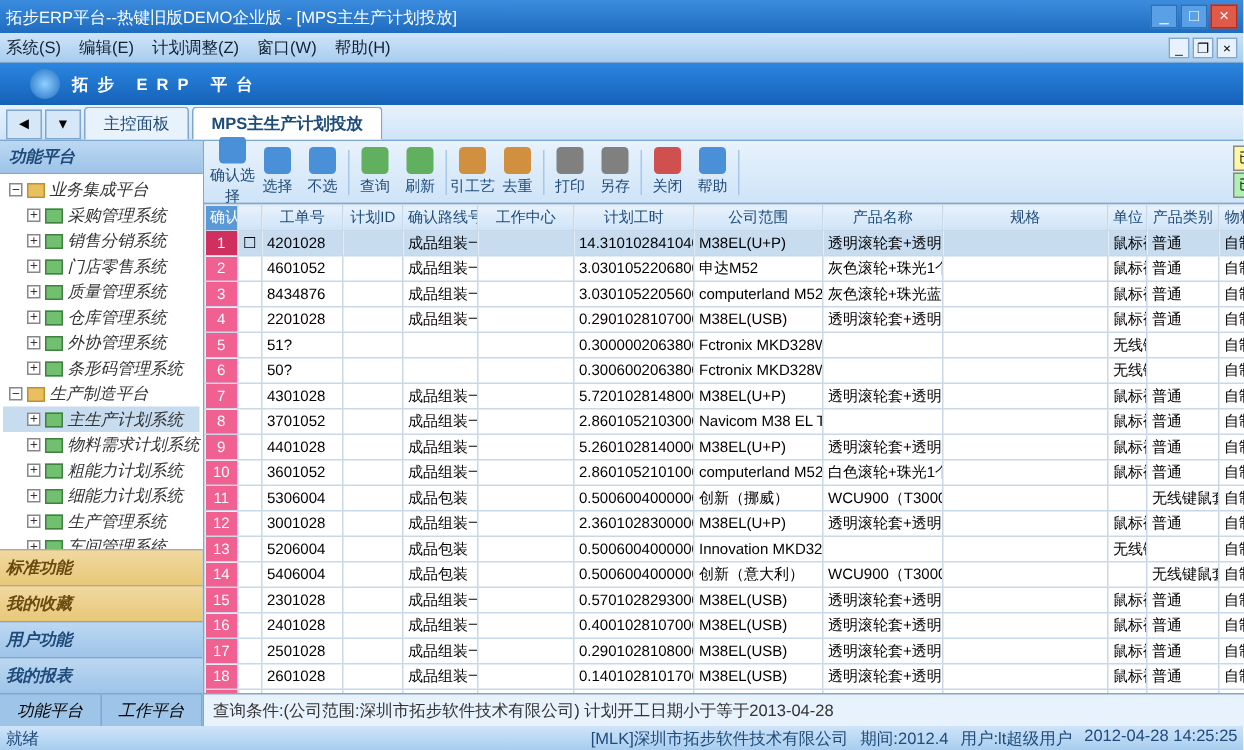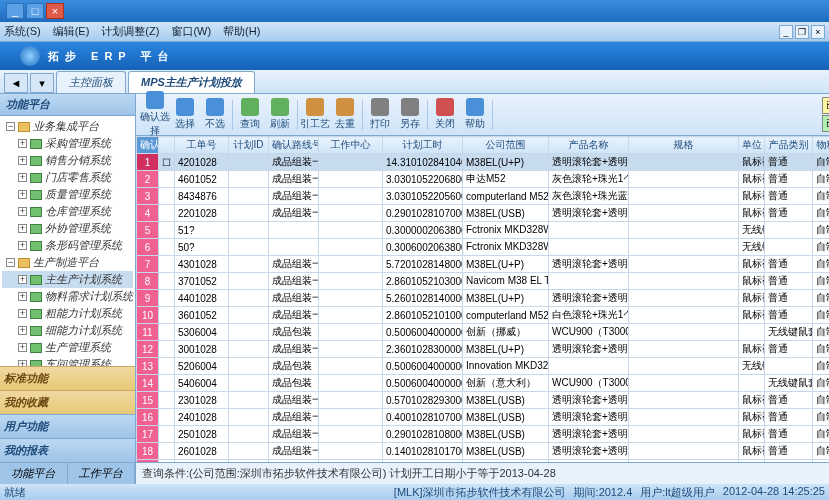--- a/index.html
+++ b/index.html
@@ -9,21 +9,21 @@
 .titlebar .wbtn { width: 18px; height: 16px; background: #5aa0e6; margin-left: 2px; text-align: center; line-height: 14px; border: 1px solid #2d6fb5; }
 .titlebar .wbtn.close { background: #e05a4a; border-color: #b03020; }
 .menubar { background: linear-gradient(#cfe4f8,#a8cdef); height: 20px; display: flex; align-items: center; padding: 0 4px; border-bottom: 1px solid #7fa8d0; }
 .menubar span { margin-right: 12px; color: #123; }
 .sub-winctl { display:flex; margin-left:auto; }
 .sub-winctl div { width:14px; height:14px; border:1px solid #7fa8d0; margin-left:2px; text-align:center; line-height:12px; font-size:9px; background:#e8f2fc; }
 .banner { background: linear-gradient(#2b86e0,#1561b8); height: 28px; display: flex; align-items: center; padding: 0 20px; color: #fff; font-weight: bold; font-size: 18px; letter-spacing: 6px; }
 .banner .logo { width: 20px; height: 20px; background: radial-gradient(#8fd0ff,#1e6cc0); border-radius: 50%; margin-right: 8px; }
 .tabstrip { background: linear-gradient(#e8f2fc,#cfe4f8); height: 24px; display: flex; align-items: flex-end; border-bottom: 1px solid #7fa8d0; padding-left: 4px; }
 .tabstrip .nav { width: 24px; height: 20px; border: 1px solid #7fa8d0; background: #d6e8f8; margin-right: 2px; text-align: center; line-height: 18px; }
-.tabstrip .tab { padding: 3px 12px; background: #e8f2fc; border: 1px solid #7fa8d0; border-bottom: none; border-radius: 3px 3px 0 0; margin-right: 2px; color: #1e4b7a; font-style: italic; }
+.tabstrip .tab { padding: 3px 12px; background: #e8f2fc; border: 1px solid #7fa8d0; border-bottom: none; border-radius: 3px 3px 0 0; margin-right: 2px; color: #1e4b7a; }
 .tabstrip .tab.active { background: #fff; font-weight: bold; }
 .main { display: flex; height: 390px; }
 .sidebar { width: 160px; background: #e8f2fc; border-right: 1px solid #7fa8d0; display: flex; flex-direction: column; font-style: italic; }
 .panel-hdr { background: linear-gradient(#bcd8f2,#9ec4e8); padding: 3px 6px; font-weight: bold; color: #1e4b7a; border-bottom: 1px solid #7fa8d0; }
 .tree { flex: 1; overflow: auto; background: #fff; padding: 2px; }
 .tree .node { padding: 1px 0 1px 4px; white-space: nowrap; display: flex; align-items: center; color: #333; }
 .tree .node.lvl1 { padding-left: 16px; }
 .tree .exp { width: 9px; height: 9px; border: 1px solid #888; text-align: center; line-height: 7px; font-size: 9px; margin-right: 3px; background: #fff; }
 .tree .ico { width: 12px; height: 10px; background: #e8c060; border: 1px solid #c09030; margin-right: 3px; }
 .tree .ico.leaf { background: #70c070; border-color: #408040; }
@@ -53,20 +53,21 @@
 .querybar { background: #e8f2fc; padding: 3px 6px; border-top: 1px solid #7fa8d0; color: #333; }
 .statusbar { background: linear-gradient(#cfe4f8,#a8cdef); height: 16px; display: flex; align-items: center; padding: 0 4px; font-size: 10px; color: #1e4b7a; }
 .statusbar .s-item { margin-right: 10px; }
 .statusbar .red { color: #d02020; margin-top: 32px; }
 .statusbar .right { margin-left: auto; display:flex; gap:8px;}
 </style>
 </head>
 <body>
 
 <div class="titlebar">
+  <span class="title">拓步ERP平台--热键旧版DEMO企业版 - [MPS主生产计划投放]</span>
   <div class="wbtn">_</div>
   <div class="wbtn">□</div>
   <div class="wbtn close">×</div>
 </div>
 
 <div class="menubar">
   <span>系统(S)</span>
   <span>编辑(E)</span>
   <span>计划调整(Z)</span>
   <span>窗口(W)</span>

